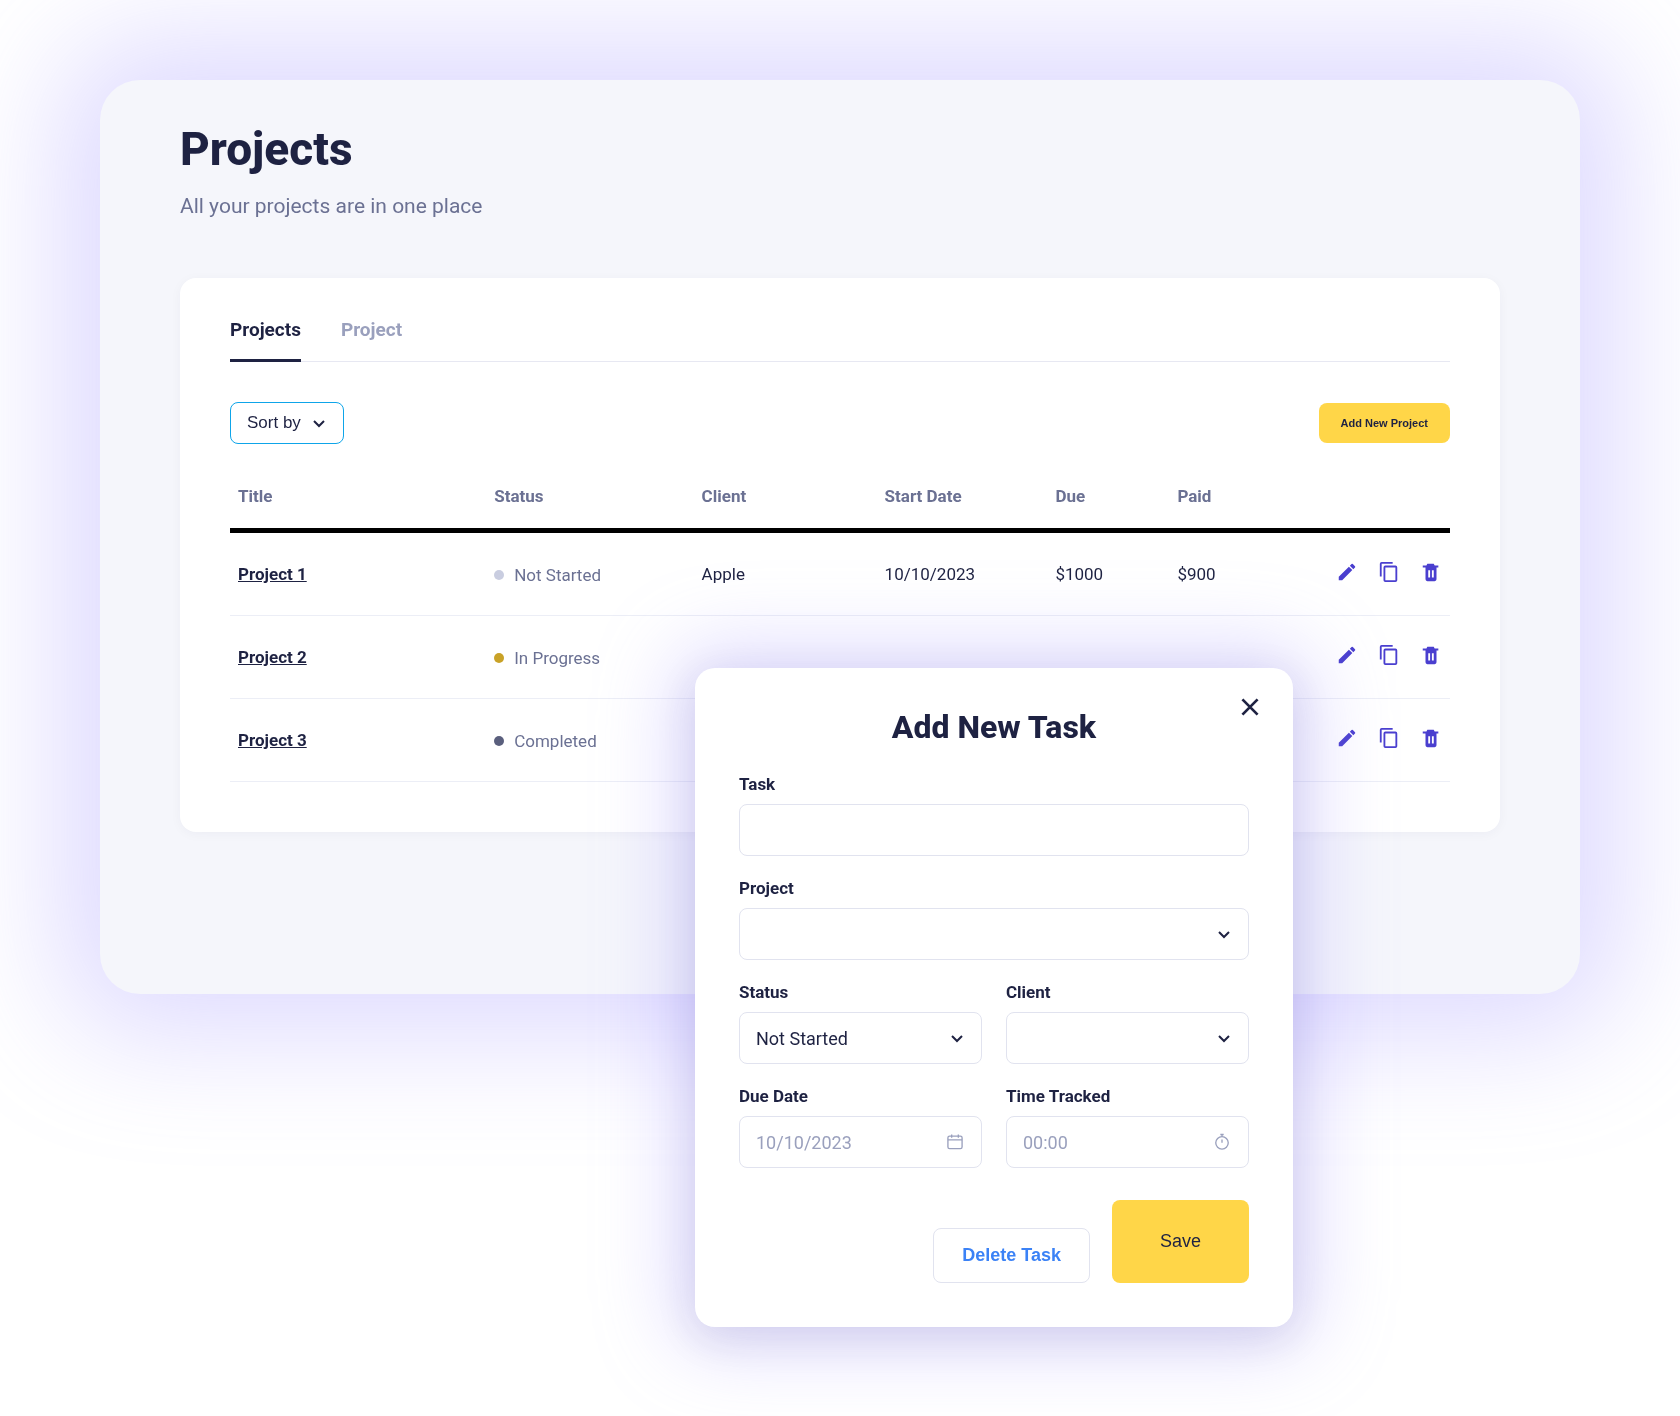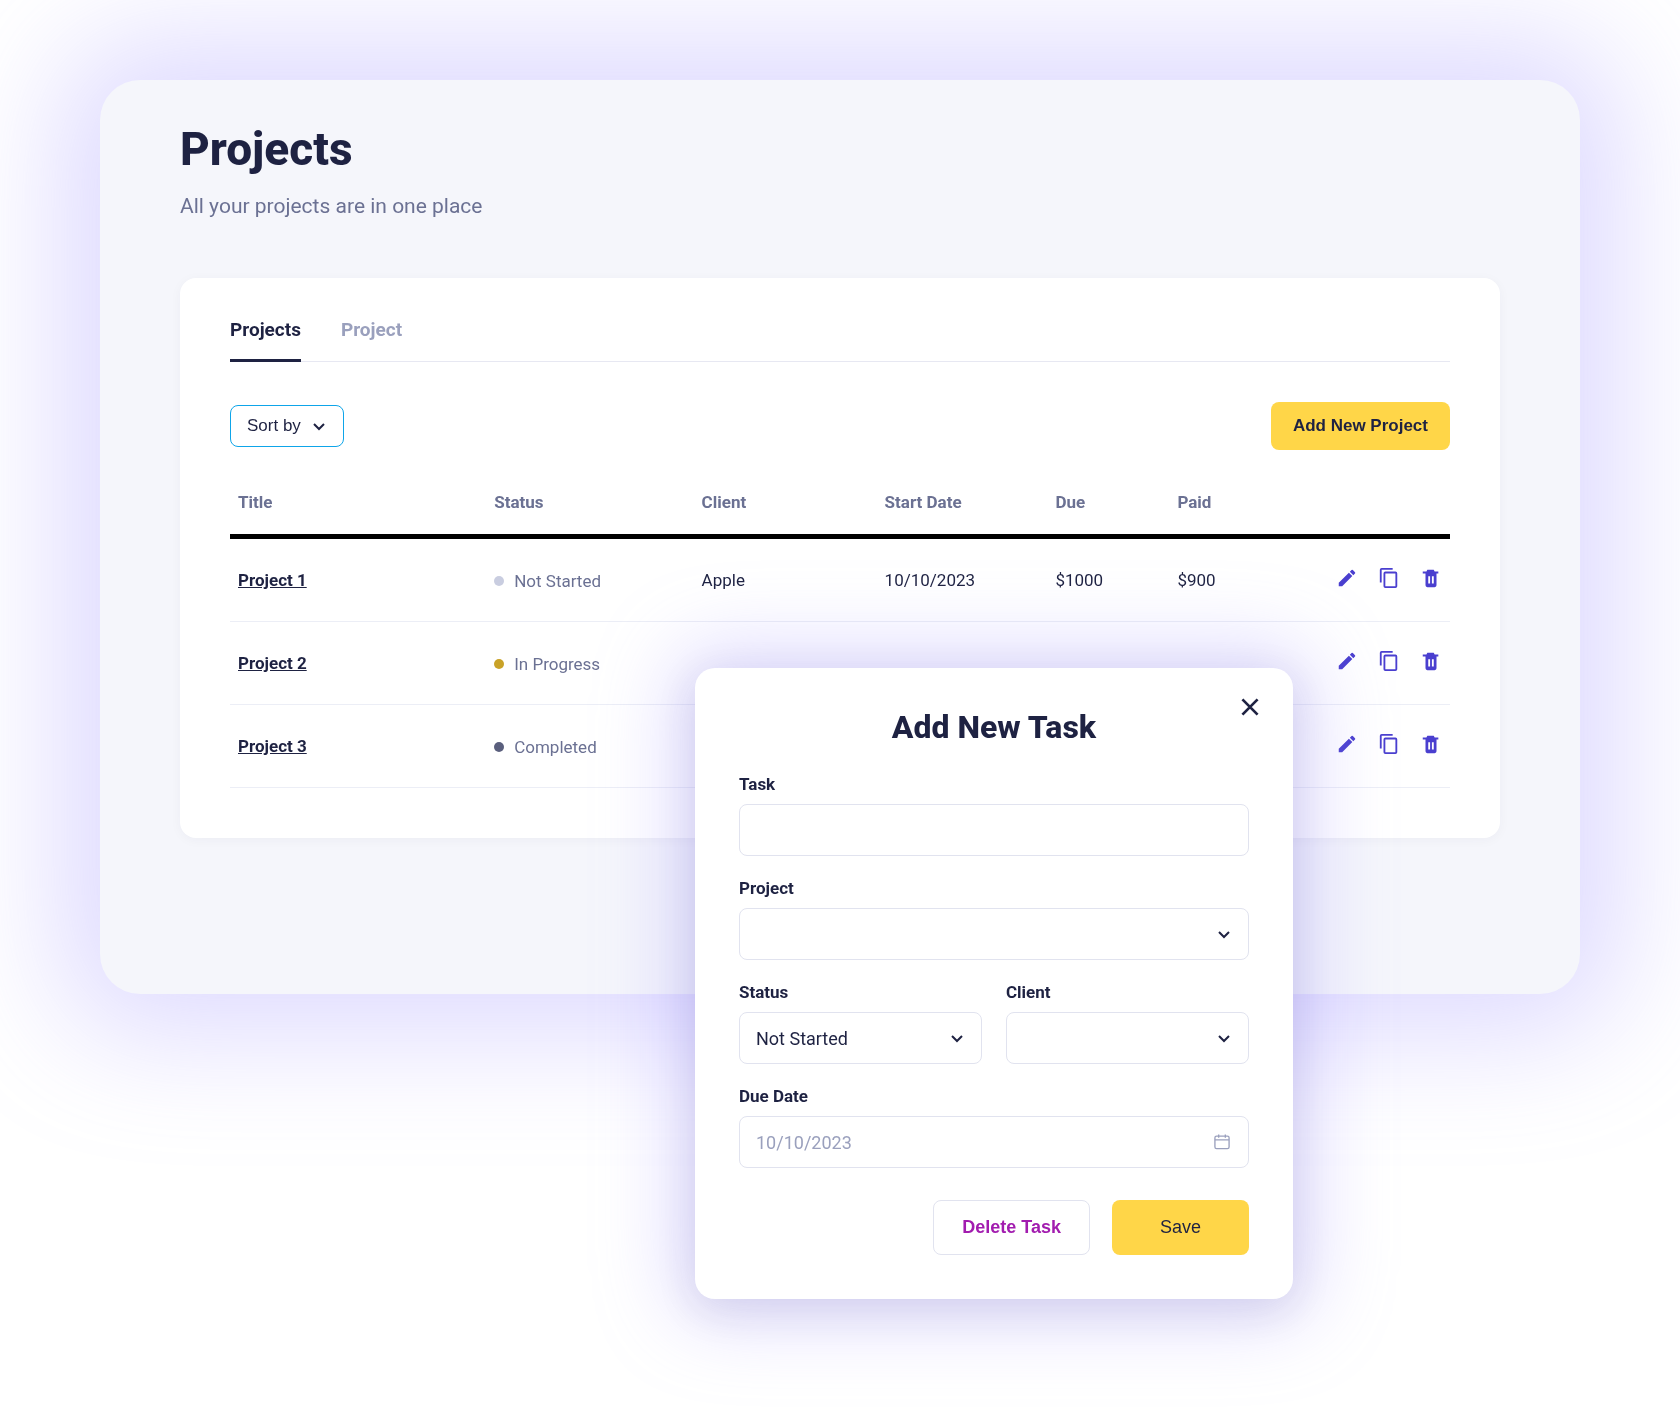--- a/index.html
+++ b/index.html
@@ -74,21 +74,21 @@
     padding: 10px 16px;
     font-size: 17px;
     color: #1e2242;
     cursor: pointer;
   }
   .add-btn {
     background: #ffd648;
     border: none;
     border-radius: 8px;
     padding: 14px 22px;
-    font-size: 17px;
+    font-size: 11px;
     font-weight: 700;
     color: #1e2242;
     cursor: pointer;
   }
   table.projects {
     width: 100%;
     border-collapse: collapse;
   }
   table.projects th {
     text-align: left;
@@ -192,22 +192,23 @@
     gap: 22px;
     margin-top: 10px;
   }
   .btn-delete {
     border: 1px solid #e1e3ef;
     background: #fff;
     border-radius: 8px;
     padding: 16px 28px;
     font-size: 18px;
     font-weight: 700;
-    color: #a21caf;
-    cursor: pointer;
+    color: #3b82f6;
+    cursor: pointer;
+    margin-top: 28px;
   }
   .btn-save {
     border: none;
     background: #ffd648;
     border-radius: 8px;
     padding: 16px 48px;
     font-size: 18px;
     font-weight: 400;
     color: #1e2242;
     cursor: pointer;
@@ -372,19 +373,29 @@
     <div class="field-group">
       <label class="field-label">Due Date</label>
       <div class="select">
         <span class="placeholder-text">10/10/2023</span>
         <svg class="icon-muted" viewBox="0 0 24 24">
             <rect x="3.5" y="5" width="17" height="15" rx="2"></rect>
             <path d="M3.5 9.5h17M8 3v4M16 3v4"></path>
           </svg>
       </div>
     </div>
+    <div class="field-group">
+      <label class="field-label">Time Tracked</label>
+      <div class="select">
+        <span class="placeholder-text">00:00</span>
+        <svg class="icon-muted" viewBox="0 0 24 24">
+            <circle cx="12" cy="13" r="7.5"></circle>
+            <path d="M12 9v4M10 3h4M12 3v2.5"></path>
+          </svg>
+      </div>
+    </div>
   </div>
 
   <div class="modal-actions">
     <button class="btn-delete">Delete Task</button>
     <button class="btn-save">Save</button>
   </div>
 </div>
 
 </body></html>

